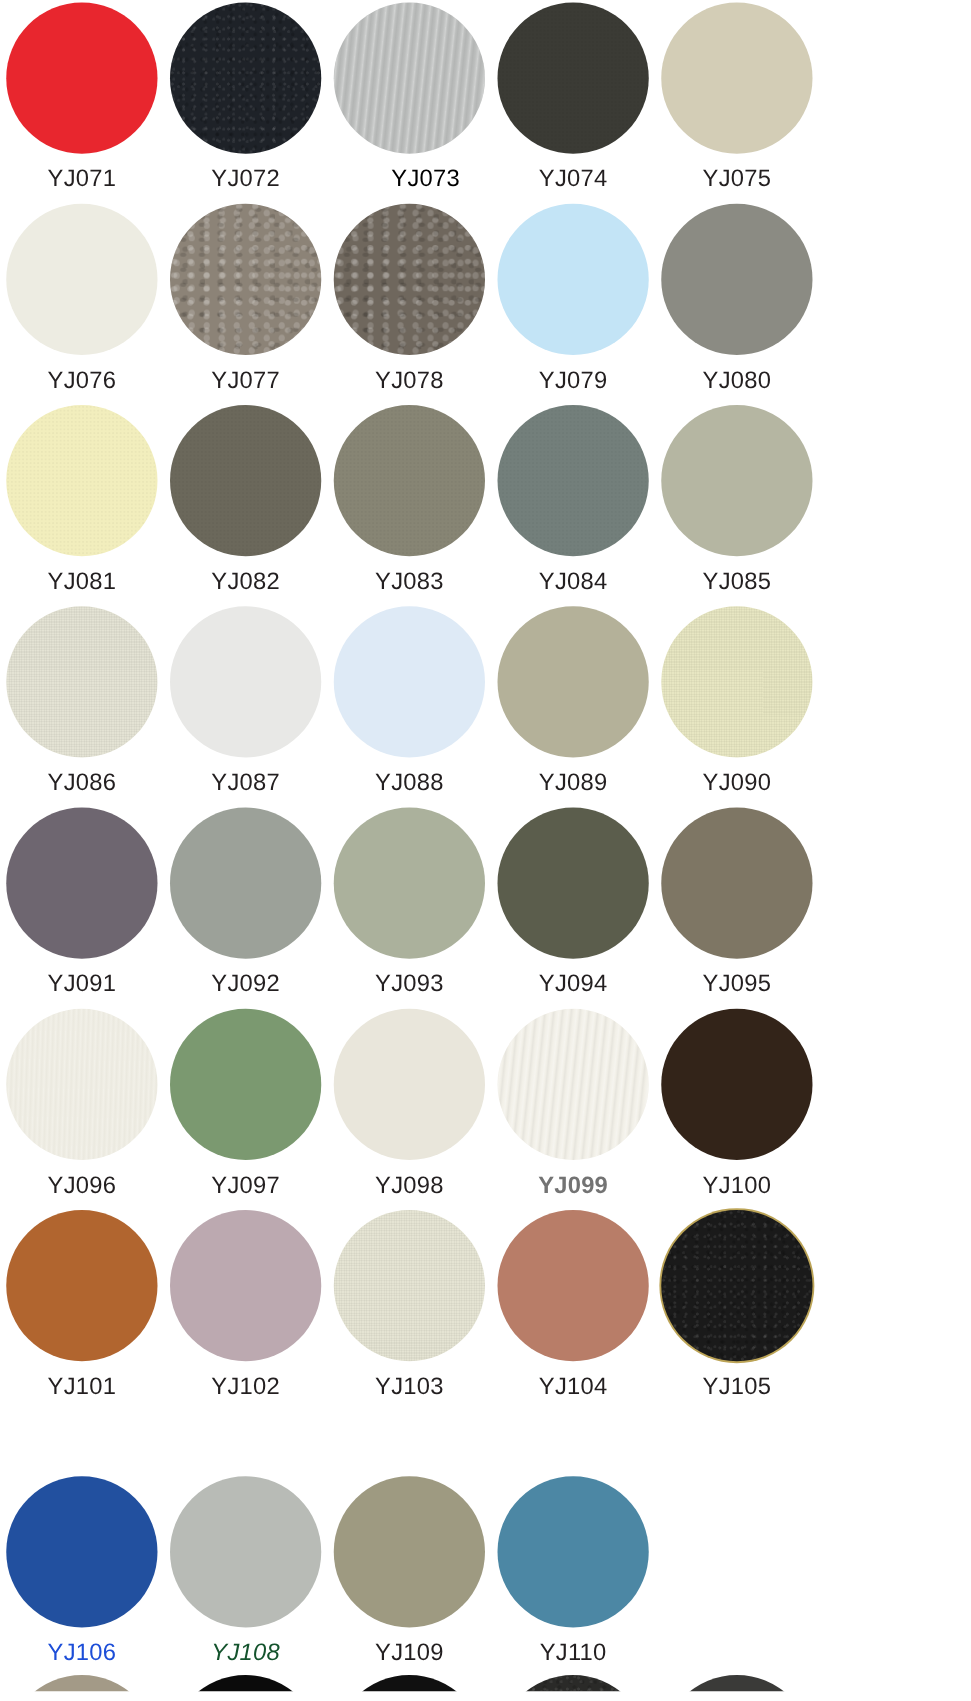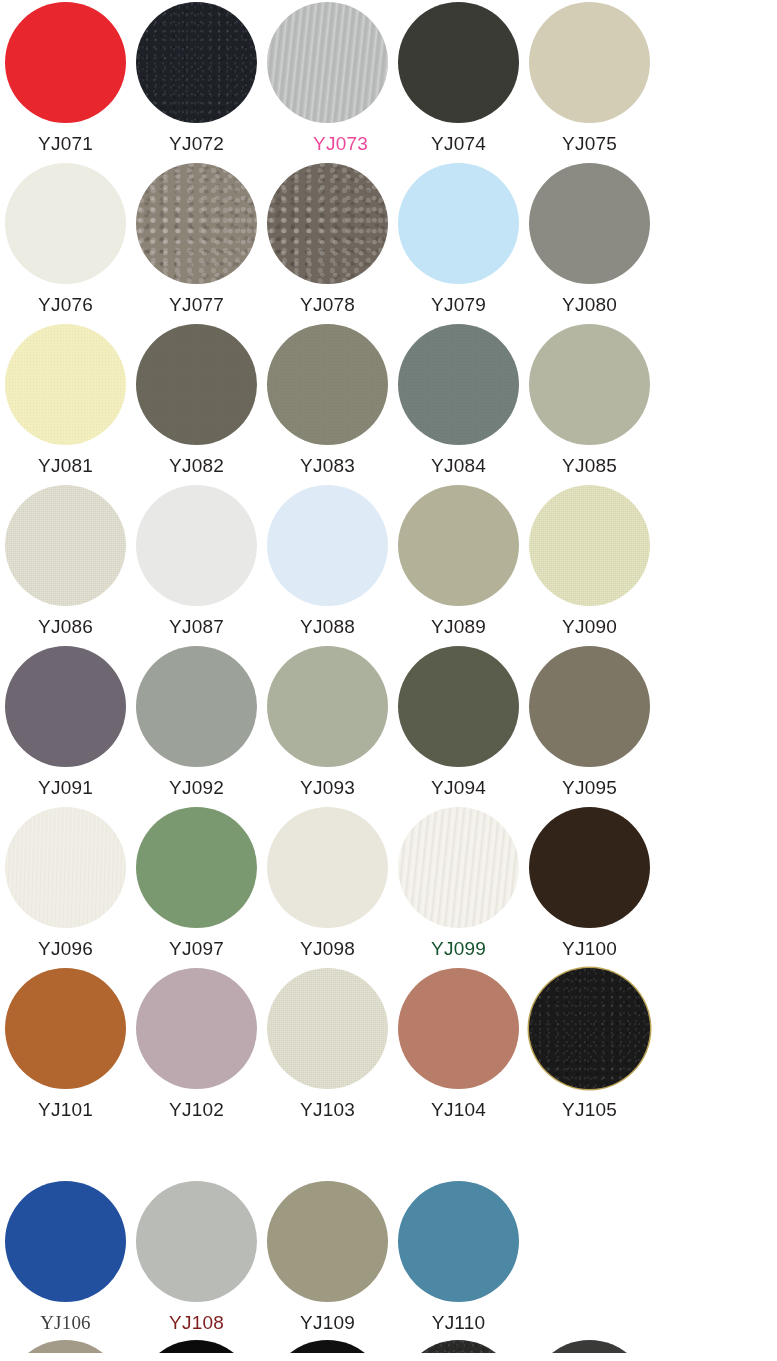--- a/index.html
+++ b/index.html
@@ -197,21 +197,21 @@
       <div class="swatch-cell">
         <div class="swatch-disc-wrap">
           <div class="swatch-disc tex-pebble" title="#1E2228" style="background: rgb(30, 34, 40);"></div>
         </div>
         <div class="swatch-label" style="color: rgb(35, 31, 32);">YJ072</div>
       </div>
       <div class="swatch-cell">
         <div class="swatch-disc-wrap">
           <div class="swatch-disc tex-grain-v" title="#BCBEBD" style="background: rgb(188, 190, 189);"></div>
         </div>
-        <div class="swatch-label" style="color: #ec4899; margin-left: 26px;">YJ073</div>
+        <div class="swatch-label" style="color: #000000; margin-left: 26px;">YJ073</div>
       </div>
       <div class="swatch-cell">
         <div class="swatch-disc-wrap">
           <div class="swatch-disc tex-fine-dot" title="#3B3B35" style="background: rgb(59, 59, 53);"></div>
         </div>
         <div class="swatch-label" style="color: rgb(35, 31, 32);">YJ074</div>
       </div>
       <div class="swatch-cell">
         <div class="swatch-disc-wrap">
           <div class="swatch-disc tex-none" title="#D3CDB6" style="background: rgb(211, 205, 182);"></div>
@@ -363,21 +363,21 @@
       <div class="swatch-cell">
         <div class="swatch-disc-wrap">
           <div class="swatch-disc tex-none" title="#E9E6DB" style="background: rgb(233, 230, 219);"></div>
         </div>
         <div class="swatch-label" style="color: rgb(35, 31, 32);">YJ098</div>
       </div>
       <div class="swatch-cell">
         <div class="swatch-disc-wrap">
           <div class="swatch-disc tex-grain-v" title="#F2F0E8" style="background: rgb(242, 240, 232);"></div>
         </div>
-        <div class="swatch-label" style="color: #14532d;">YJ099</div>
+        <div class="swatch-label" style="color: #737373; font-weight: bold;">YJ099</div>
       </div>
       <div class="swatch-cell">
         <div class="swatch-disc-wrap">
           <div class="swatch-disc tex-none" title="#332419" style="background: rgb(51, 36, 25);"></div>
         </div>
         <div class="swatch-label" style="color: rgb(35, 31, 32);">YJ100</div>
       </div>
     </div>
     <div class="swatch-row">
       <div class="swatch-cell">
@@ -409,27 +409,27 @@
           <div class="swatch-disc tex-pebble rim-gold" title="#1A1A1A" style="background: rgb(26, 26, 26);"></div>
         </div>
         <div class="swatch-label" style="color: rgb(35, 31, 32);">YJ105</div>
       </div>
     </div>
     <div class="swatch-row gap-before">
       <div class="swatch-cell">
         <div class="swatch-disc-wrap">
           <div class="swatch-disc tex-none" title="#22509F" style="background: rgb(34, 80, 159);"></div>
         </div>
-        <div class="swatch-label" style="color: #404040; font-family: Liberation Serif, serif;">YJ106</div>
+        <div class="swatch-label" style="color: #1d4ed8;">YJ106</div>
       </div>
       <div class="swatch-cell">
         <div class="swatch-disc-wrap">
           <div class="swatch-disc tex-none" title="#B8BBB6" style="background: rgb(184, 187, 182);"></div>
         </div>
-        <div class="swatch-label" style="color: #7f1d1d;">YJ108</div>
+        <div class="swatch-label" style="color: #14532d; font-style: italic;">YJ108</div>
       </div>
       <div class="swatch-cell">
         <div class="swatch-disc-wrap">
           <div class="swatch-disc tex-none" title="#9E9A81" style="background: rgb(158, 154, 129);"></div>
         </div>
         <div class="swatch-label" style="color: rgb(35, 31, 32);">YJ109</div>
       </div>
       <div class="swatch-cell">
         <div class="swatch-disc-wrap">
           <div class="swatch-disc tex-none" title="#4C87A4" style="background: rgb(76, 135, 164);"></div>

